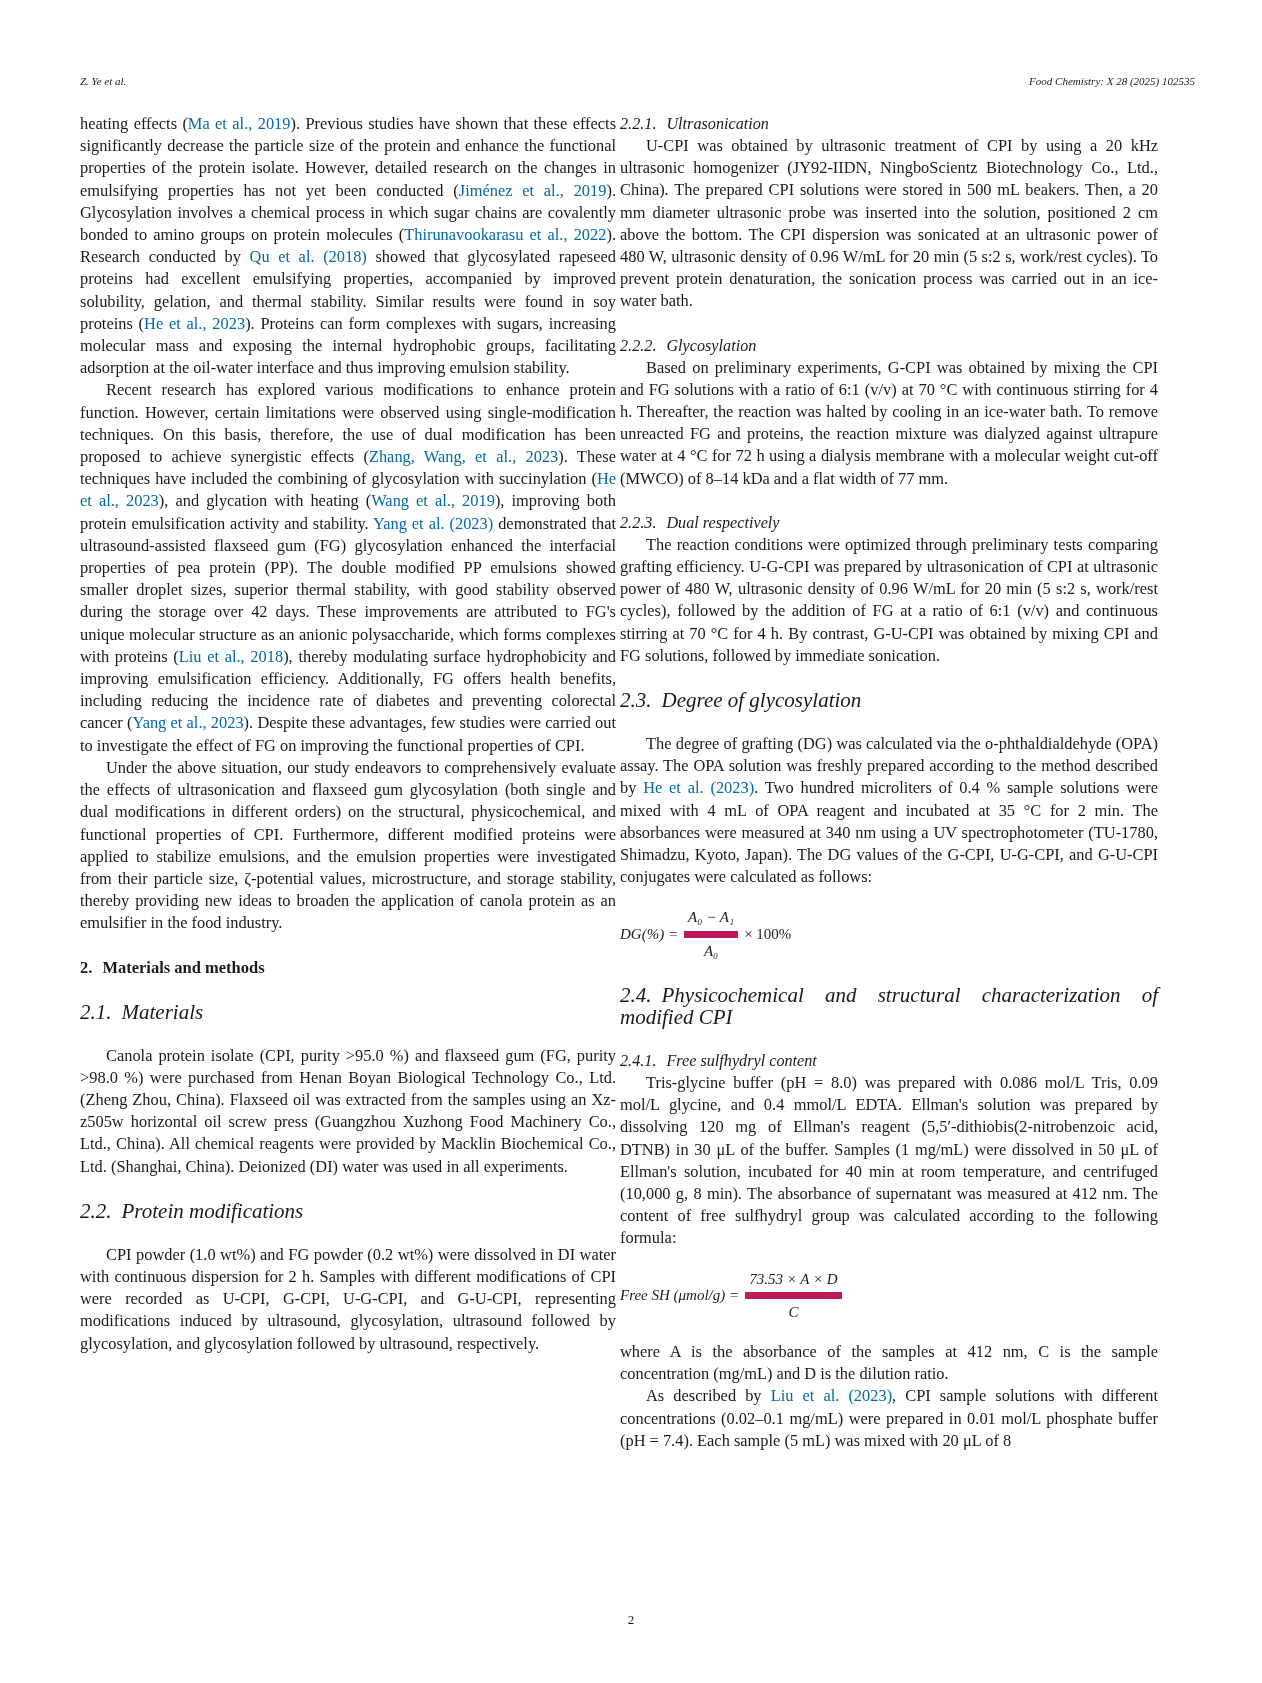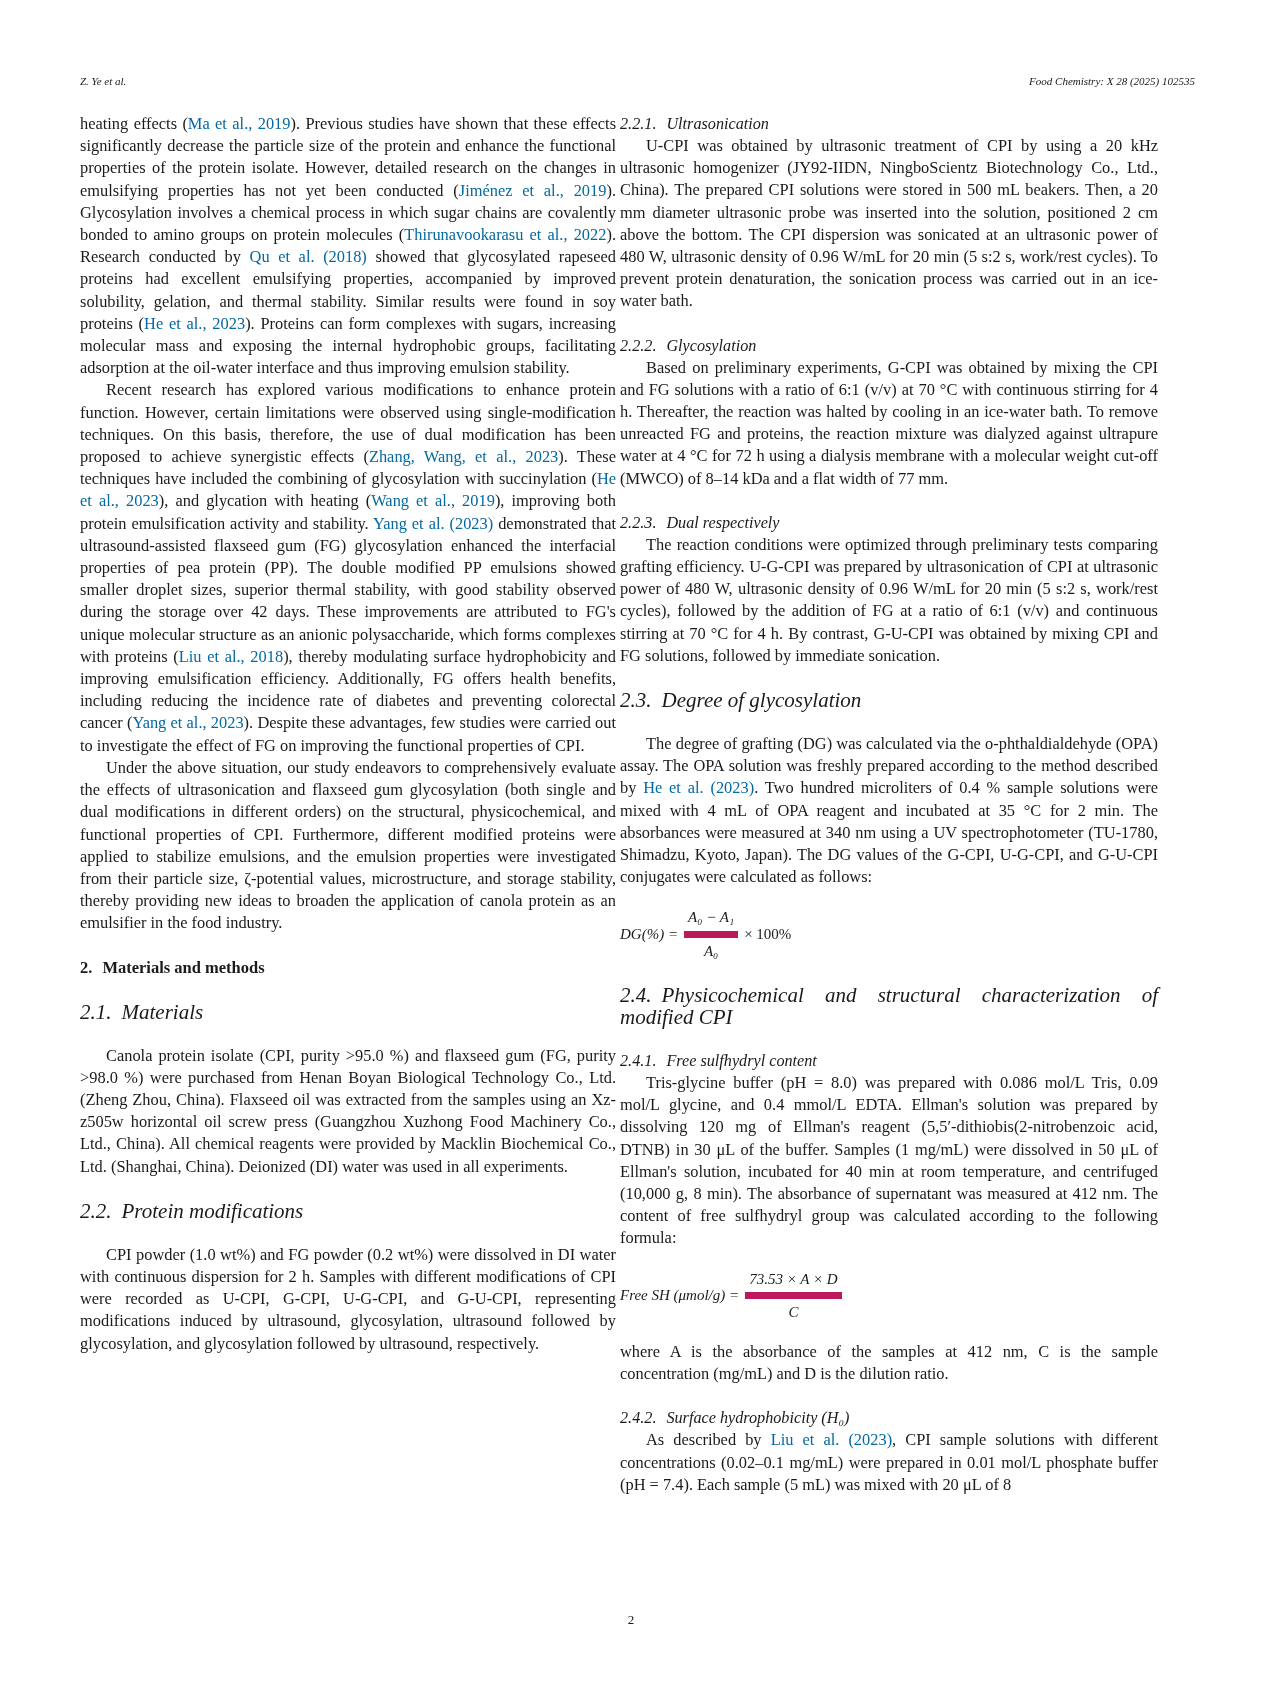--- a/index.html
+++ b/index.html
@@ -102,21 +102,18 @@
   <div class="eq">
     <span>Free SH (μmol/g) =</span>
     <span class="frac">
       <span class="numr">73.53 × A × D</span>
       <span class="den">C</span>
     </span>
   </div>
 
   <p>where A is the absorbance of the samples at 412 nm, C is the sample concentration (mg/mL) and D is the dilution ratio.</p>
 
-  <h4 class="subsub">
-    <span class="num">2.4.2.</span><span>Surface hydrophobicity (H₀)</span>
-  </h4>
   <p class="indent">
     <span>As described by </span><a class="cite">Liu et al. (2023)</a><span>, CPI sample solutions with different concentrations (0.02–0.1 mg/mL) were prepared in 0.01 mol/L phosphate buffer (pH = 7.4). Each sample (5 mL) was mixed with 20 μL of 8</span>
   </p>
 </div>
 
 <div class="page-number">2</div>
 
 </body></html>

